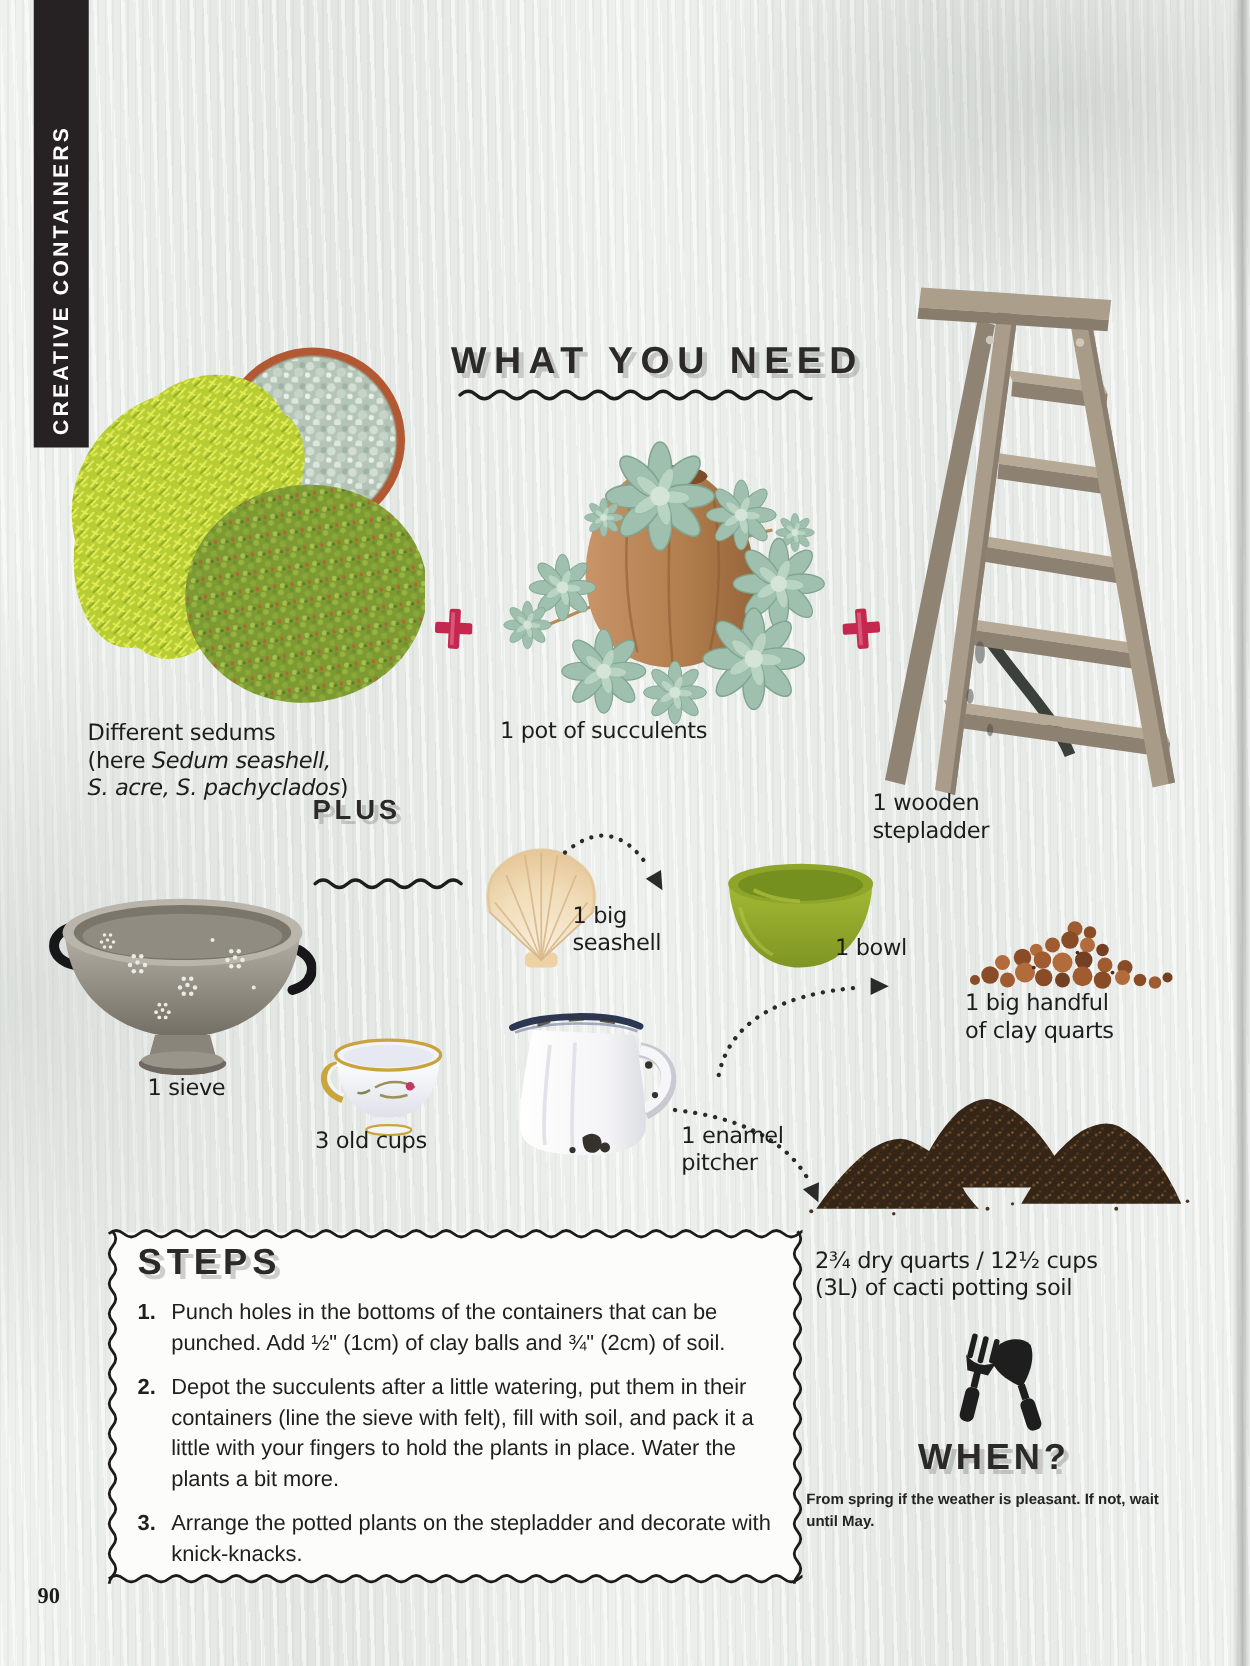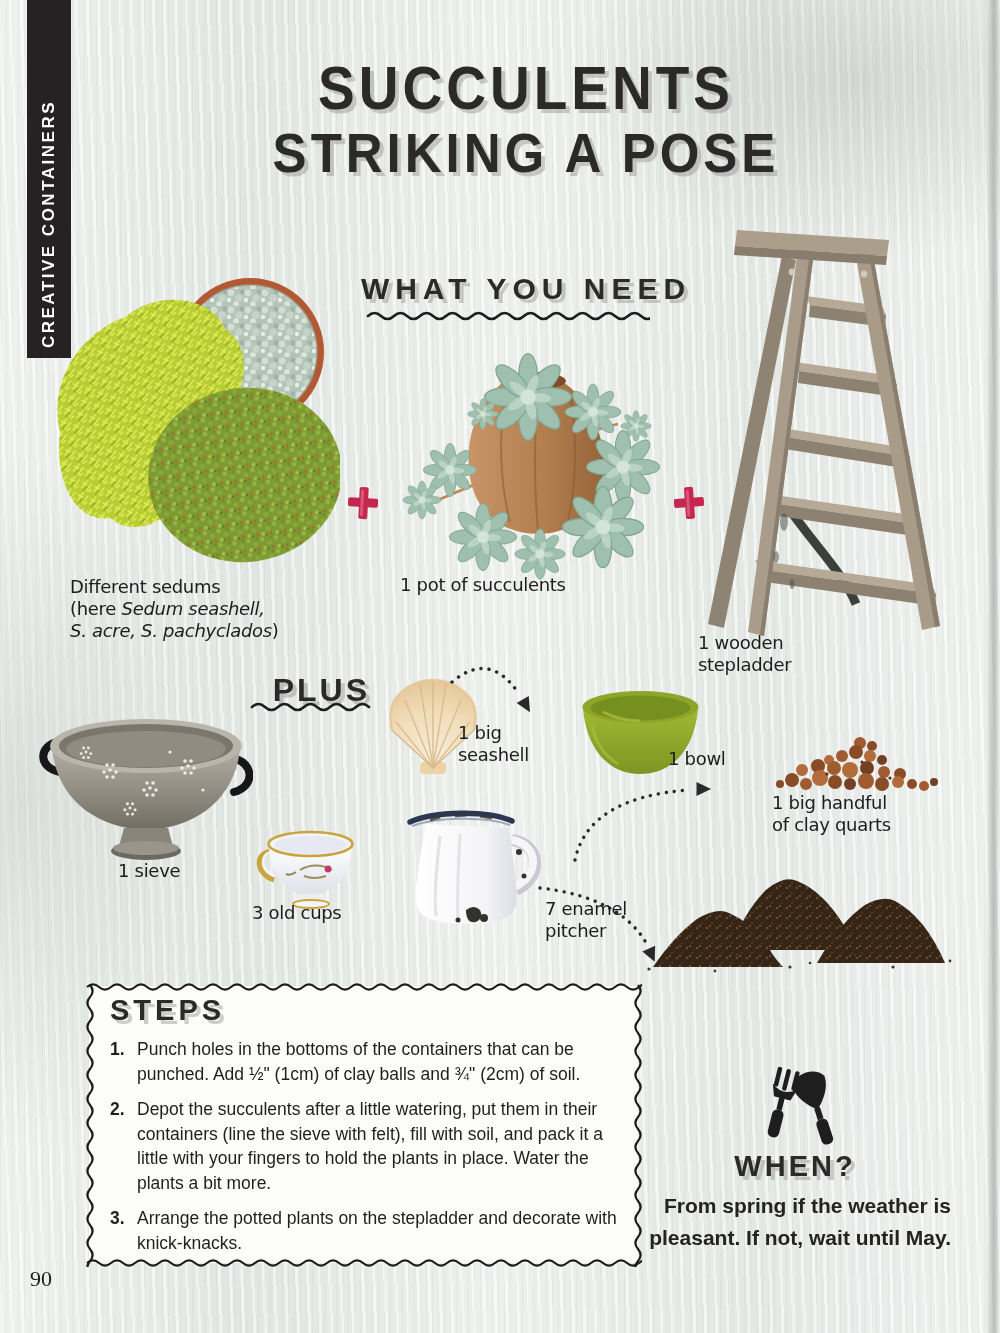--- a/index.html
+++ b/index.html
@@ -20,55 +20,51 @@
   .sidebar span{position:absolute;bottom:10px;left:50%;
     writing-mode:vertical-rl;transform:translateX(-50%) rotate(180deg);
     color:#fff;font-weight:bold;font-size:17px;letter-spacing:2.5px;white-space:nowrap;}
   
   .stamp{color:#2b2a28;font-weight:bold;letter-spacing:4px;
     text-shadow:4px 4px 0 rgba(130,130,128,0.38);}
   .title{left:60px;right:8px;top:60px;text-align:center;line-height:1.05;}
   .title .l1{font-size:55px;letter-spacing:4px;transform:scaleY(1.1);display:block;}
   .title .l2{font-size:51px;letter-spacing:4px;transform:scaleY(1.1);display:block;margin-top:8px;}
   .h-wyn{left:60px;right:8px;top:272px;text-align:center;font-size:30px;letter-spacing:6px;}
-  .h-plus{left:250px;top:672px;width:120px;text-align:right;font-size:32px;letter-spacing:3px;}
+  .h-plus{left:250px;top:635px;width:120px;text-align:left;font-size:22px;letter-spacing:3px;}
   .h-steps{font-size:29px;letter-spacing:4px;}
   .h-when{left:700px;top:1150px;width:190px;text-align:center;font-size:29px;letter-spacing:3px;}
   .squiggle{stroke:#1d1d1d;stroke-width:2.6;fill:none;stroke-linecap:round;}
   
   .cap{font-family:"DejaVu Sans",sans-serif;font-size:18px;line-height:1.22;color:#1c1c1c;
     text-align:left;letter-spacing:-0.3px;}
   .cap i{font-style:italic;}
   
   .steps-box{left:85px;top:982px;width:557px;height:285px;}
   .steps-inner{position:absolute;left:4px;top:4px;right:4px;bottom:4px;background:#fcfcfa;}
   .steps-content{position:absolute;left:25px;top:12px;right:14px;}
   .step{display:grid;grid-template-columns:27px 1fr;margin-top:10px;
     font-size:17.5px;line-height:1.42;color:#1f1f1f;}
   .step .num{font-weight:bold;}
   
-  .when-text{left:645px;top:1190px;width:306px;text-align:right;
-    font-weight:bold;font-size:21px;line-height:1.5;color:#242321;}
+  .when-text{left:645px;top:1190px;width:306px;text-align:left;
+    font-weight:bold;font-size:12px;line-height:1.5;color:#242321;}
   .pagenum{left:30px;top:1266px;font-family:"Liberation Serif",serif;
-    font-weight:normal;font-size:22px;color:#1c1c1c;}
+    font-weight:bold;font-size:18px;color:#1c1c1c;}
   svg{display:block;}
 </style>
 </head>
 <body>
 
 <div class="page">
 
   <div class="abs sidebar">
     <span>CREATIVE CONTAINERS</span>
   </div>
 
-  <div class="abs title stamp">
-    <span class="l1">SUCCULENTS</span>
-    <span class="l2">STRIKING A POSE</span>
-  </div>
 
   <div class="abs h-wyn stamp">WHAT YOU NEED</div>
   <svg class="abs" style="left:366px;top:308px" width="284" height="16">
     <path class="squiggle" transform="translate(2,8)" d="M0 0 q 6.5 -6 13 0 t 13 0 t 13 0 t 13 0 t 13 0 t 13 0 t 13 0 t 13 0 t 13 0 t 13 0 t 13 0 t 13 0 t 13 0 t 13 0 t 13 0 t 13 0 t 13 0 t 13 0 t 13 0 t 13 0 t 13 0 t 13 0"></path>
   </svg>
 
   <svg class="abs" style="left:40px;top:272px" width="300" height="300" viewBox="0 0 300 300">
     <defs>
       <pattern id="patYellow" width="13" height="13" patternUnits="userSpaceOnUse" patternTransform="rotate(18)">
         <rect width="13" height="13" fill="#b8cc33"></rect>
@@ -436,22 +432,26 @@
     <div>1 big</div>
     <div>seashell</div>
   </div>
   <div class="abs cap" style="left:668px;top:748px;width:90px">1 bowl</div>
   <div class="abs cap" style="left:772px;top:792px;width:170px">
     <div>1 big handful</div>
     <div>of clay quarts</div>
   </div>
   <div class="abs cap" style="left:252px;top:902px;width:125px">3 old cups</div>
   <div class="abs cap" style="left:545px;top:898px;width:118px">
-    <div>7 enamel</div>
+    <div>1 enamel</div>
     <div>pitcher</div>
+  </div>
+  <div class="abs cap" style="left:652px;top:998px;width:306px">
+    <div>2¾ dry quarts / 12½ cups</div>
+    <div>(3L) of cacti potting soil</div>
   </div>
 
   <div class="abs steps-box">
     <div class="steps-inner"></div>
     <svg class="abs" style="left:0;top:0" width="557" height="285">
       <g stroke="#1c1c1c" stroke-width="2.2" fill="none">
         <path transform="translate(2,5)" d="M0 0 q 6 -5.2 12 0 t 12 0 t 12 0 t 12 0 t 12 0 t 12 0 t 12 0 t 12 0 t 12 0 t 12 0 t 12 0 t 12 0 t 12 0 t 12 0 t 12 0 t 12 0 t 12 0 t 12 0 t 12 0 t 12 0 t 12 0 t 12 0 t 12 0 t 12 0 t 12 0 t 12 0 t 12 0 t 12 0 t 12 0 t 12 0 t 12 0 t 12 0 t 12 0 t 12 0 t 12 0 t 12 0 t 12 0 t 12 0 t 12 0 t 12 0 t 12 0 t 12 0 t 12 0 t 12 0 t 12 0 t 12 0 t 12 0"></path>
         <path transform="translate(2,281)" d="M0 0 q 6 -5.2 12 0 t 12 0 t 12 0 t 12 0 t 12 0 t 12 0 t 12 0 t 12 0 t 12 0 t 12 0 t 12 0 t 12 0 t 12 0 t 12 0 t 12 0 t 12 0 t 12 0 t 12 0 t 12 0 t 12 0 t 12 0 t 12 0 t 12 0 t 12 0 t 12 0 t 12 0 t 12 0 t 12 0 t 12 0 t 12 0 t 12 0 t 12 0 t 12 0 t 12 0 t 12 0 t 12 0 t 12 0 t 12 0 t 12 0 t 12 0 t 12 0 t 12 0 t 12 0 t 12 0 t 12 0 t 12 0 t 12 0"></path>
         <path transform="translate(5,3) rotate(90)" d="M0 0 q 6 -5.2 12 0 t 12 0 t 12 0 t 12 0 t 12 0 t 12 0 t 12 0 t 12 0 t 12 0 t 12 0 t 12 0 t 12 0 t 12 0 t 12 0 t 12 0 t 12 0 t 12 0 t 12 0 t 12 0 t 12 0 t 12 0 t 12 0 t 12 0 t 12 0"></path>
         <path transform="translate(553,3) rotate(90)" d="M0 0 q 6 -5.2 12 0 t 12 0 t 12 0 t 12 0 t 12 0 t 12 0 t 12 0 t 12 0 t 12 0 t 12 0 t 12 0 t 12 0 t 12 0 t 12 0 t 12 0 t 12 0 t 12 0 t 12 0 t 12 0 t 12 0 t 12 0 t 12 0 t 12 0 t 12 0"></path>

